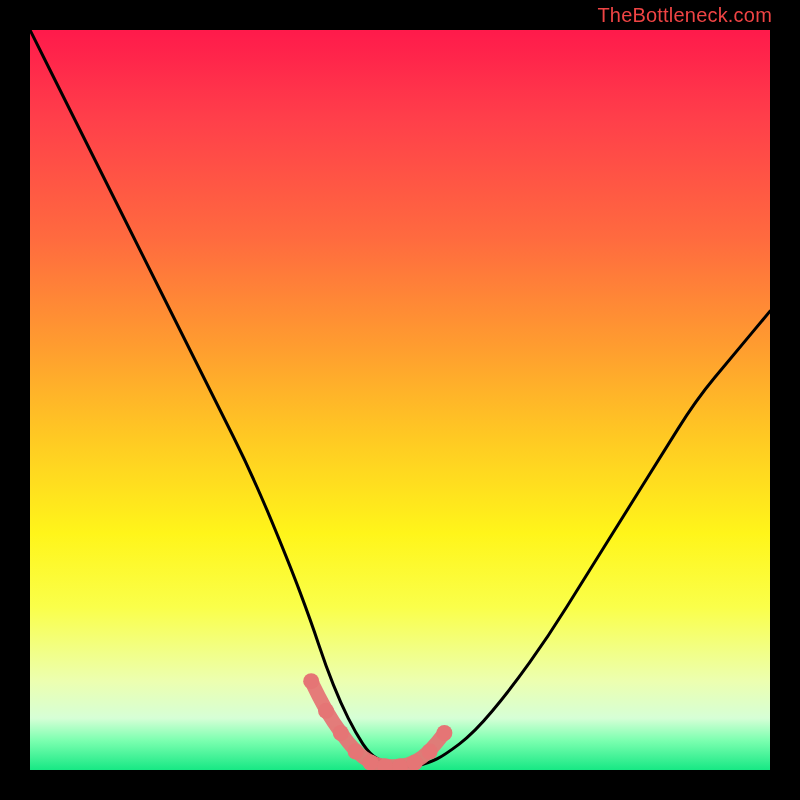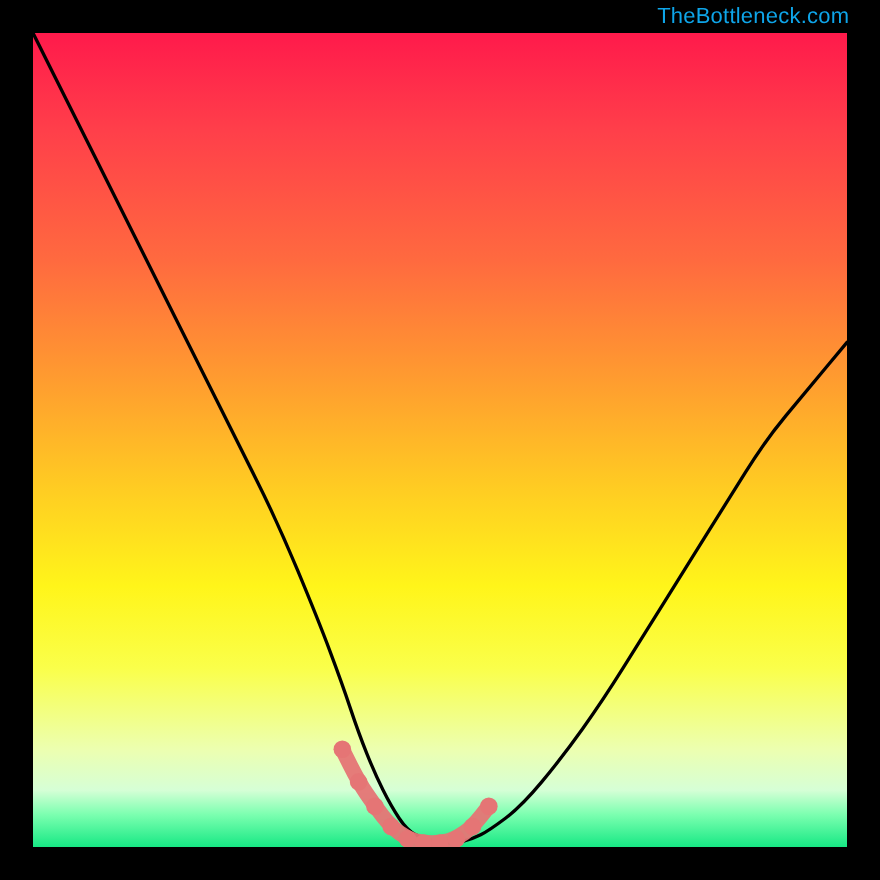--- a/index.html
+++ b/index.html
@@ -44,21 +44,21 @@
   .curve {
     position: absolute;
     inset: 0;
     width: 740px;
     height: 740px;
   }
   .watermark {
     position: absolute;
     top: 4px;
     right: 28px;
-    color: #0ea5e9;
+    color: #ef4444;
     font-size: 20px;
     letter-spacing: 0.2px;
     user-select: none;
   }
 </style>
 </head>
 <body>
 
 <div class="stage">
 

